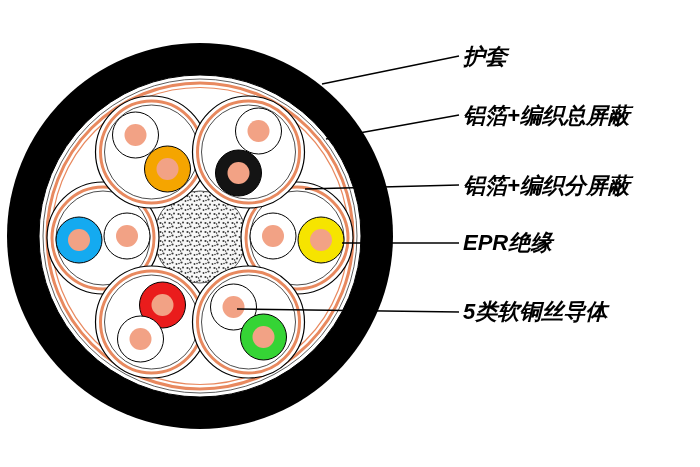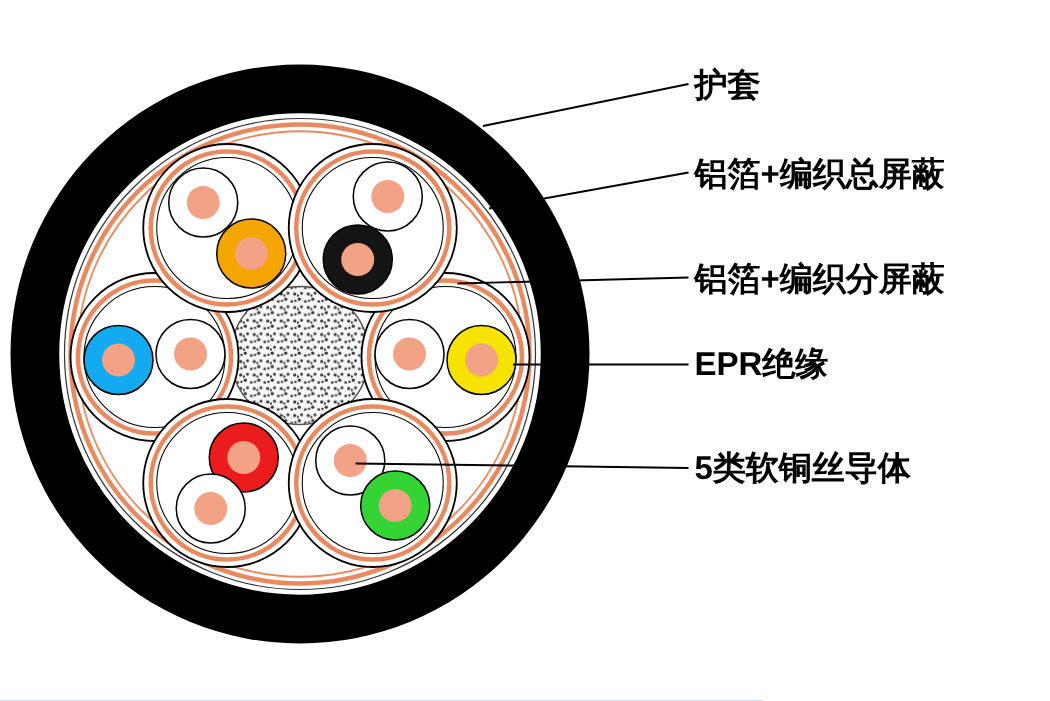--- a/index.html
+++ b/index.html
@@ -1,17 +1,17 @@
 <!DOCTYPE html>
 <html><head>
 <meta charset="utf-8">
 <style>
   html,body{margin:0;padding:0;background:#ffffff;}
-  .canvas{position:relative;width:700px;height:467px;background:#1d4ed8;overflow:hidden;
-          font-family:"Liberation Sans","DejaVu Sans",sans-serif;}
+  .canvas{position:relative;width:700px;height:467px;background:#c2410c;overflow:hidden;
+          font-family:"Liberation Sans","DejaVu Sans",sans-serif;font-style:italic;}
   svg text{font-family:"Liberation Sans","DejaVu Sans",sans-serif;font-weight:bold;font-size:22px;fill:#000;}
 </style>
 </head>
 <body>
 
 <div class="canvas">
 <svg width="700" height="467" viewBox="0 0 700 467">
   <defs>
     <pattern id="stipple" patternUnits="userSpaceOnUse" width="9" height="9">
       <rect width="9" height="9" fill="#f7f7f7"></rect>

